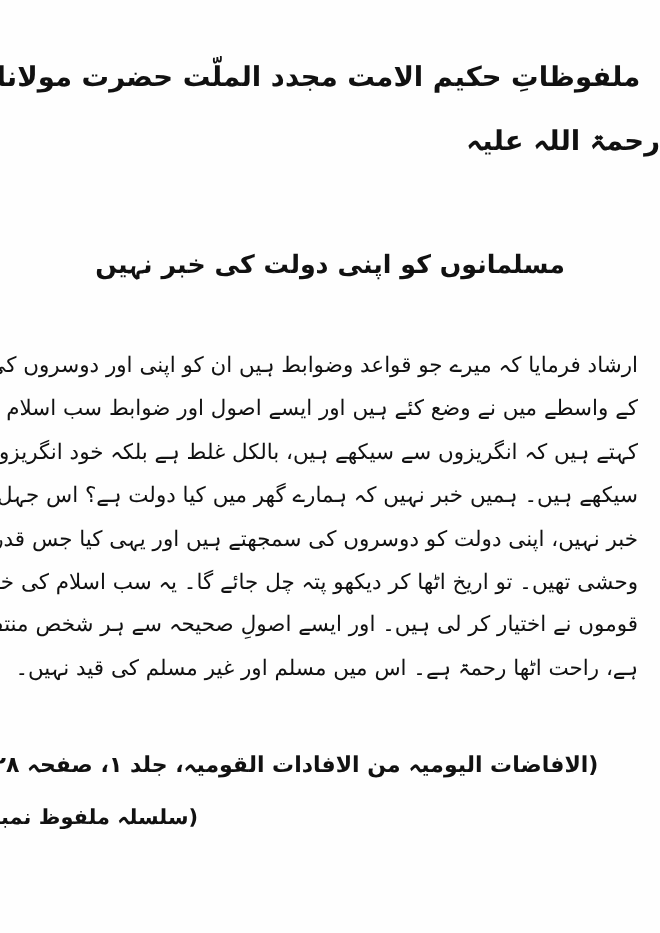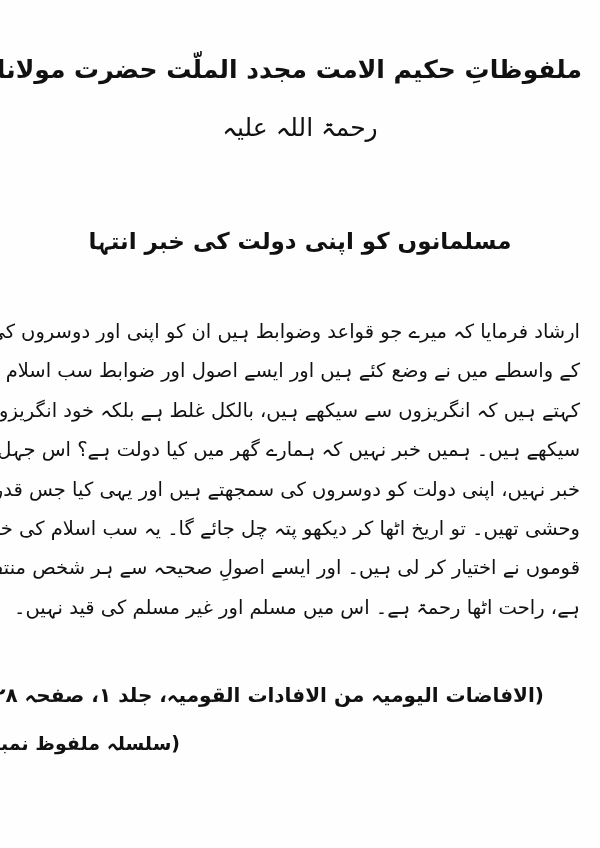--- a/index.html
+++ b/index.html
@@ -34,22 +34,22 @@
       text-align: center;
       white-space: nowrap;
       letter-spacing: -0.5px;
       line-height: 40px;
     }
     .title2 {
       position: absolute;
       left: 0; width: 600px;
       top: 108px;
       font-size: 25px;
-      font-weight: normal;
-      text-align: center;
+      font-weight: bold;
+      text-align: right;
       line-height: 40px;
     }
     .heading {
       position: absolute;
       left: 0; width: 600px;
       top: 222px;
       font-size: 23px;
       font-weight: bold;
       text-align: center;
       line-height: 38px;
@@ -94,21 +94,21 @@
     }
   </style>
 </head>
 <body>
 
 <div class="page">
 
   <div class="title1 rtl">ملفوظاتِ حکیم الامت مجدد الملّت حضرت مولانا محمد اشرف علی تھانوی</div>
   <div class="title2 rtl">رحمۃ اللہ علیہ</div>
 
-  <div class="heading rtl">مسلمانوں کو اپنی دولت کی خبر انتہا</div>
+  <div class="heading rtl">مسلمانوں کو اپنی دولت کی خبر نہیں</div>
 
   <div class="body rtl">
     <div class="line">ارشاد فرمایا کہ میرے جو قواعد وضوابط ہیں ان کو اپنی اور دوسروں کی راحت رسانی</div>
     <div class="line">کے واسطے میں نے وضع کئے ہیں اور ایسے اصول اور ضوابط سب اسلام کے ہیں۔ لوگ</div>
     <div class="line">کہتے ہیں کہ انگریزوں سے سیکھے ہیں، بالکل غلط ہے بلکہ خود انگریزوں نے اسلام سے</div>
     <div class="line">سیکھے ہیں۔ ہمیں خبر نہیں کہ ہمارے گھر میں کیا دولت ہے؟ اس جہل کی کوئی انتہا ہے۔ اتنی</div>
     <div class="line">خبر نہیں، اپنی دولت کو دوسروں کی سمجھتے ہیں اور یہی کیا جس قدر غیر مسلم اقوام ہیں سب</div>
     <div class="line">وحشی تھیں۔ تو اریخ اٹھا کر دیکھو پتہ چل جائے گا۔ یہ سب اسلام کی خوبیاں ہیں جو دوسری</div>
     <div class="line">قوموں نے اختیار کر لی ہیں۔ اور ایسے اصولِ صحیحہ سے ہر شخص منتفع (فائدہ اٹھانا) ہو سکتا</div>
     <div class="line last">ہے، راحت اٹھا رحمۃ ہے۔ اس میں مسلم اور غیر مسلم کی قید نہیں۔</div>

